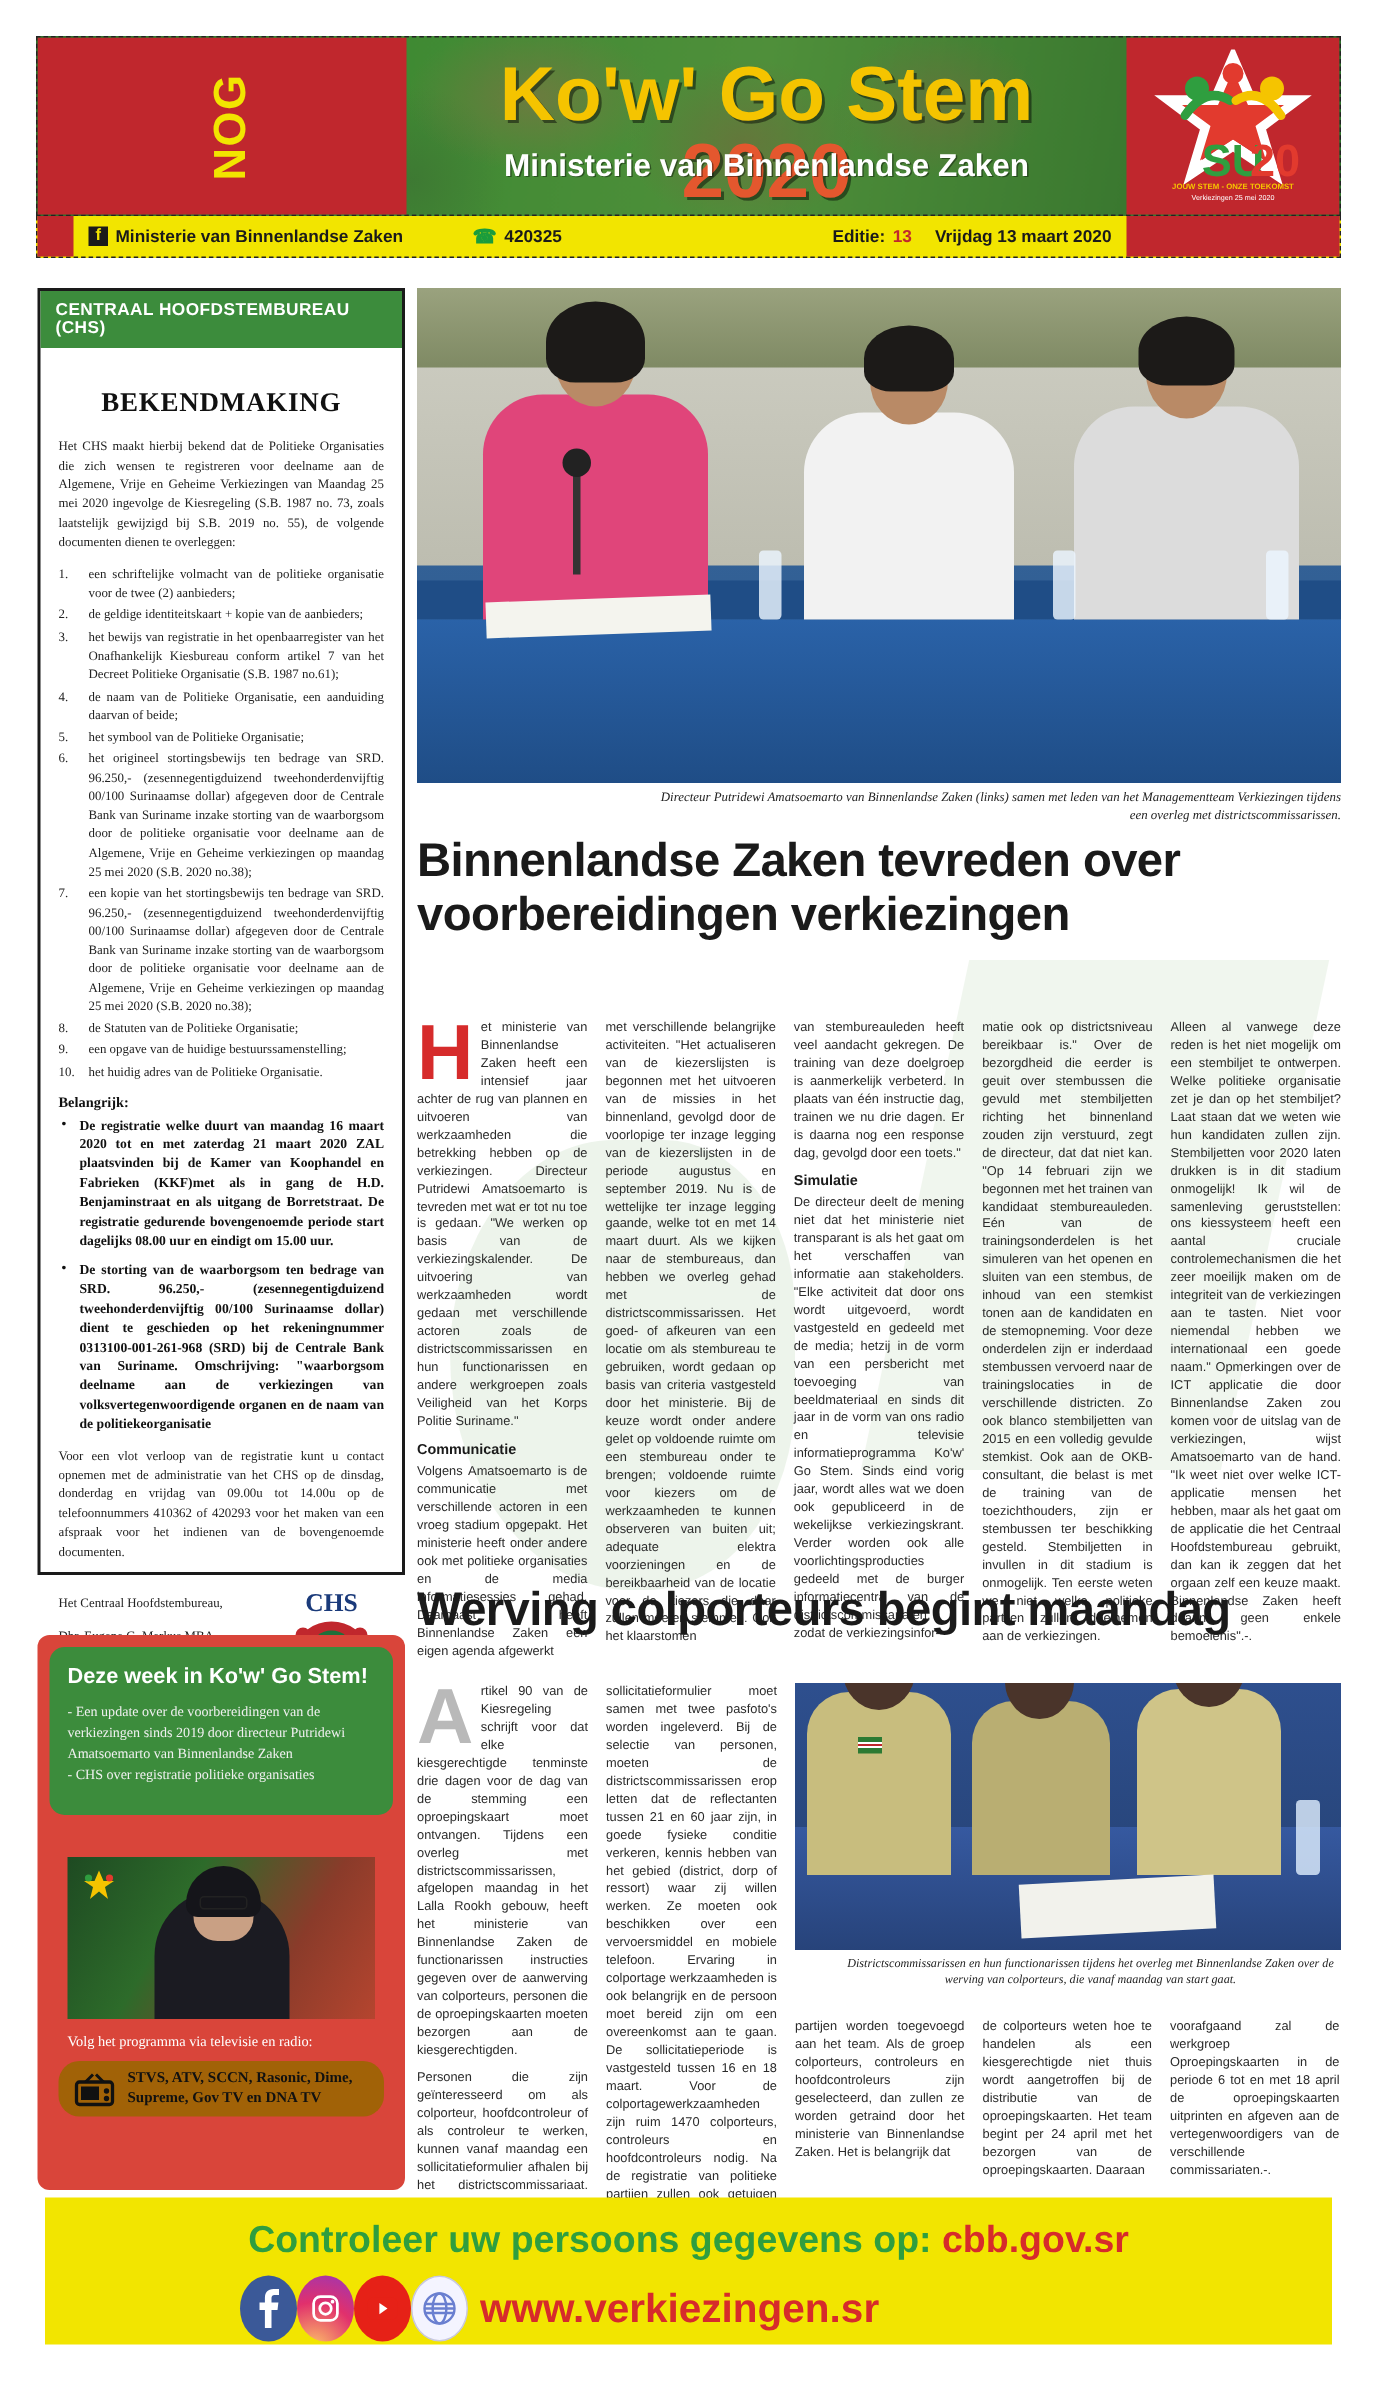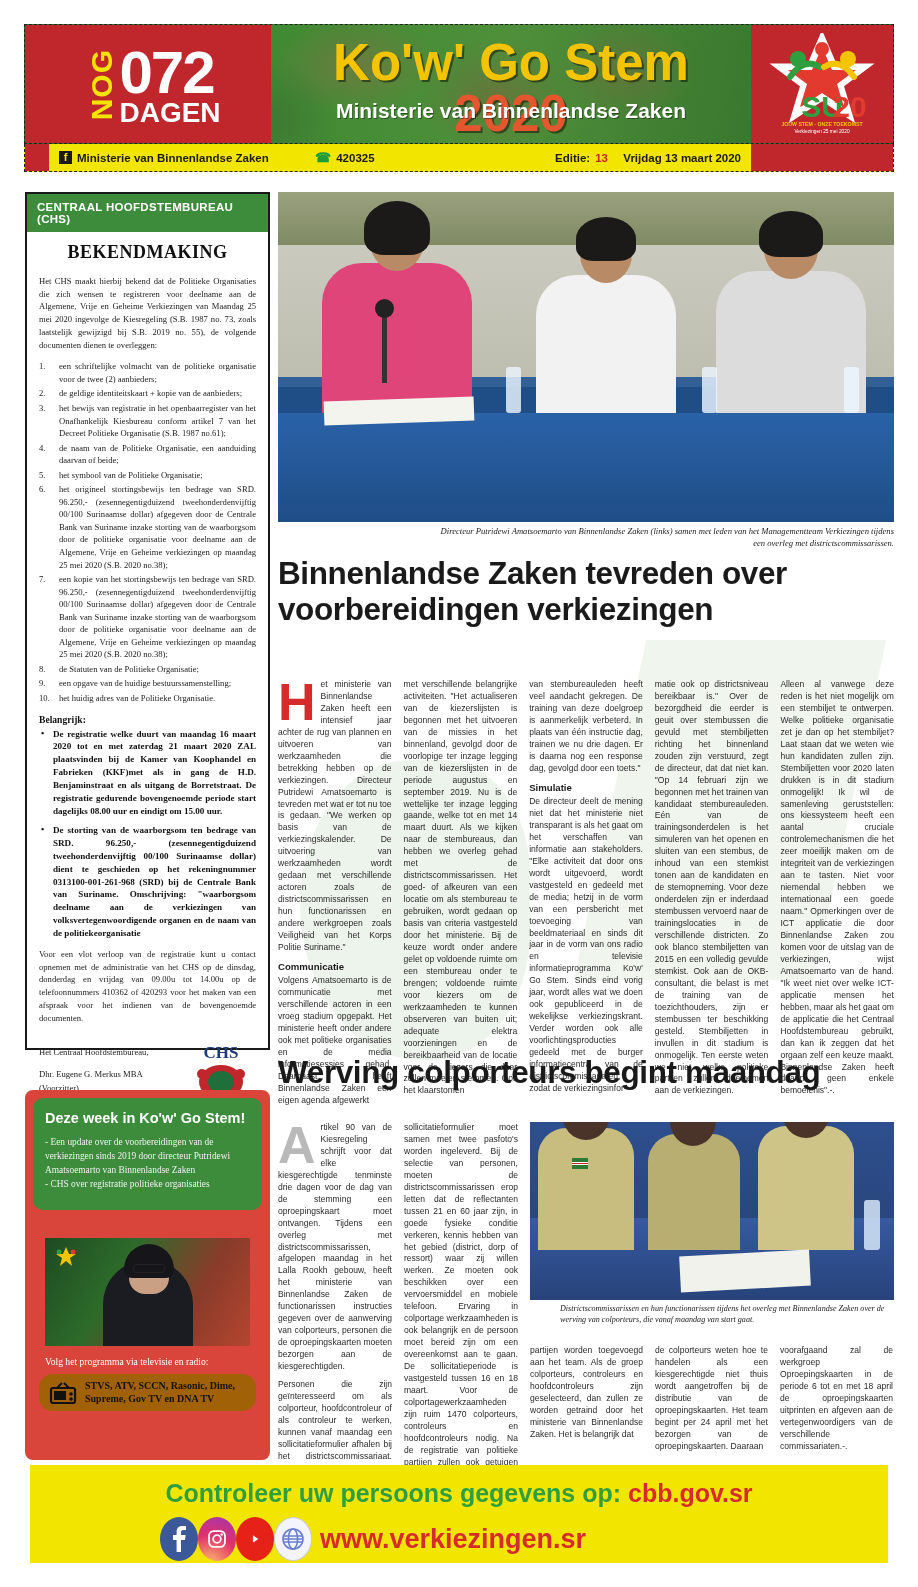--- a/index.html
+++ b/index.html
@@ -88,21 +88,21 @@
 
   
   .chs-box {
     position: absolute; left: 25px; top: 192px; width: 245px; height: 858px;
     border: 2px solid #1a1a1a; background: #fff;
   }
   .chs-head {
     background: #3c8c3c; color: #fff; font-weight: bold; font-size: 11.5px;
     padding: 7px 10px; letter-spacing: .3px;
   }
-  .chs-body { padding: 2px 12px; font-family: "Liberation Serif", serif; }
+  .chs-body { padding: 18px 12px; font-family: "Liberation Serif", serif; }
   .chs-title {
     text-align: center; font-weight: bold; font-size: 18px;
     letter-spacing: .5px; margin: 8px 0 12px; color: #111;
   }
   .chs-p { font-size: 8.6px; line-height: 1.48; text-align: justify; color: #222; margin-bottom: 9px; }
   .chs-list { list-style: none; counter-reset: li; }
   .chs-list li {
     font-size: 8.6px; line-height: 1.46; text-align: justify; color: #222;
     position: relative; padding-left: 20px; margin-bottom: 2px;
   }
@@ -272,21 +272,21 @@
   .p2-head { position: absolute; border-radius: 50%; background: #4a342a; }
   .p2-docs { position: absolute; left: 150px; bottom: 6%; width: 130px; height: 36px;
     background: #f2f2ec; transform: rotate(-3deg); }
   .p2-flag { position: absolute; left: 34px; top: 30px; width: 16px; height: 11px;
     background: linear-gradient(#2c7a33 33%, #fff 33% 44%, #c0272d 44% 56%, #fff 56% 67%, #2c7a33 67%); }
   .p2-bottle { position: absolute; right: 14px; bottom: 28%; width: 16px; height: 50px;
     background: rgba(225,240,255,.8); border-radius: 3px; }
   .photo2-caption {
     position: absolute; left: 560px; top: 1303px; width: 334px;
     font-family: "Liberation Serif", serif; font-style: italic;
-    font-size: 8.1px; line-height: 1.4; color: #222;
+    font-size: 8.1px; line-height: 1.4; text-align: center; color: #222;
   }
 
   
   .footer {
     position: absolute; left: 30px; top: 1465px; width: 858px; height: 98px;
     background: #f2e500;
   }
   .footer-line1 {
     position: absolute; top: 14px; left: 0; width: 100%; text-align: center;
     font-weight: bold; font-size: 25px; color: #2f9e3f;
@@ -305,24 +305,20 @@
 </style>
 </head>
 <body>
 
 <div class="masthead">
   <div class="masthead-photo-tint"></div>
 
   <div class="days-badge">
     <div class="days-inner">
       <div class="days-nog">NOG</div>
-      <div class="days-right">
-        <div class="days-num">072</div>
-        <div class="days-word">DAGEN</div>
-      </div>
     </div>
   </div>
 
   <div class="mast-title">
     <span>Ko'w' Go Stem </span><span class="orange">2020</span>
   </div>
   <div class="mast-sub">Ministerie van Binnenlandse Zaken</div>
 
   <div class="logo-badge">
     <svg class="su-logo" viewBox="0 0 116 104">

